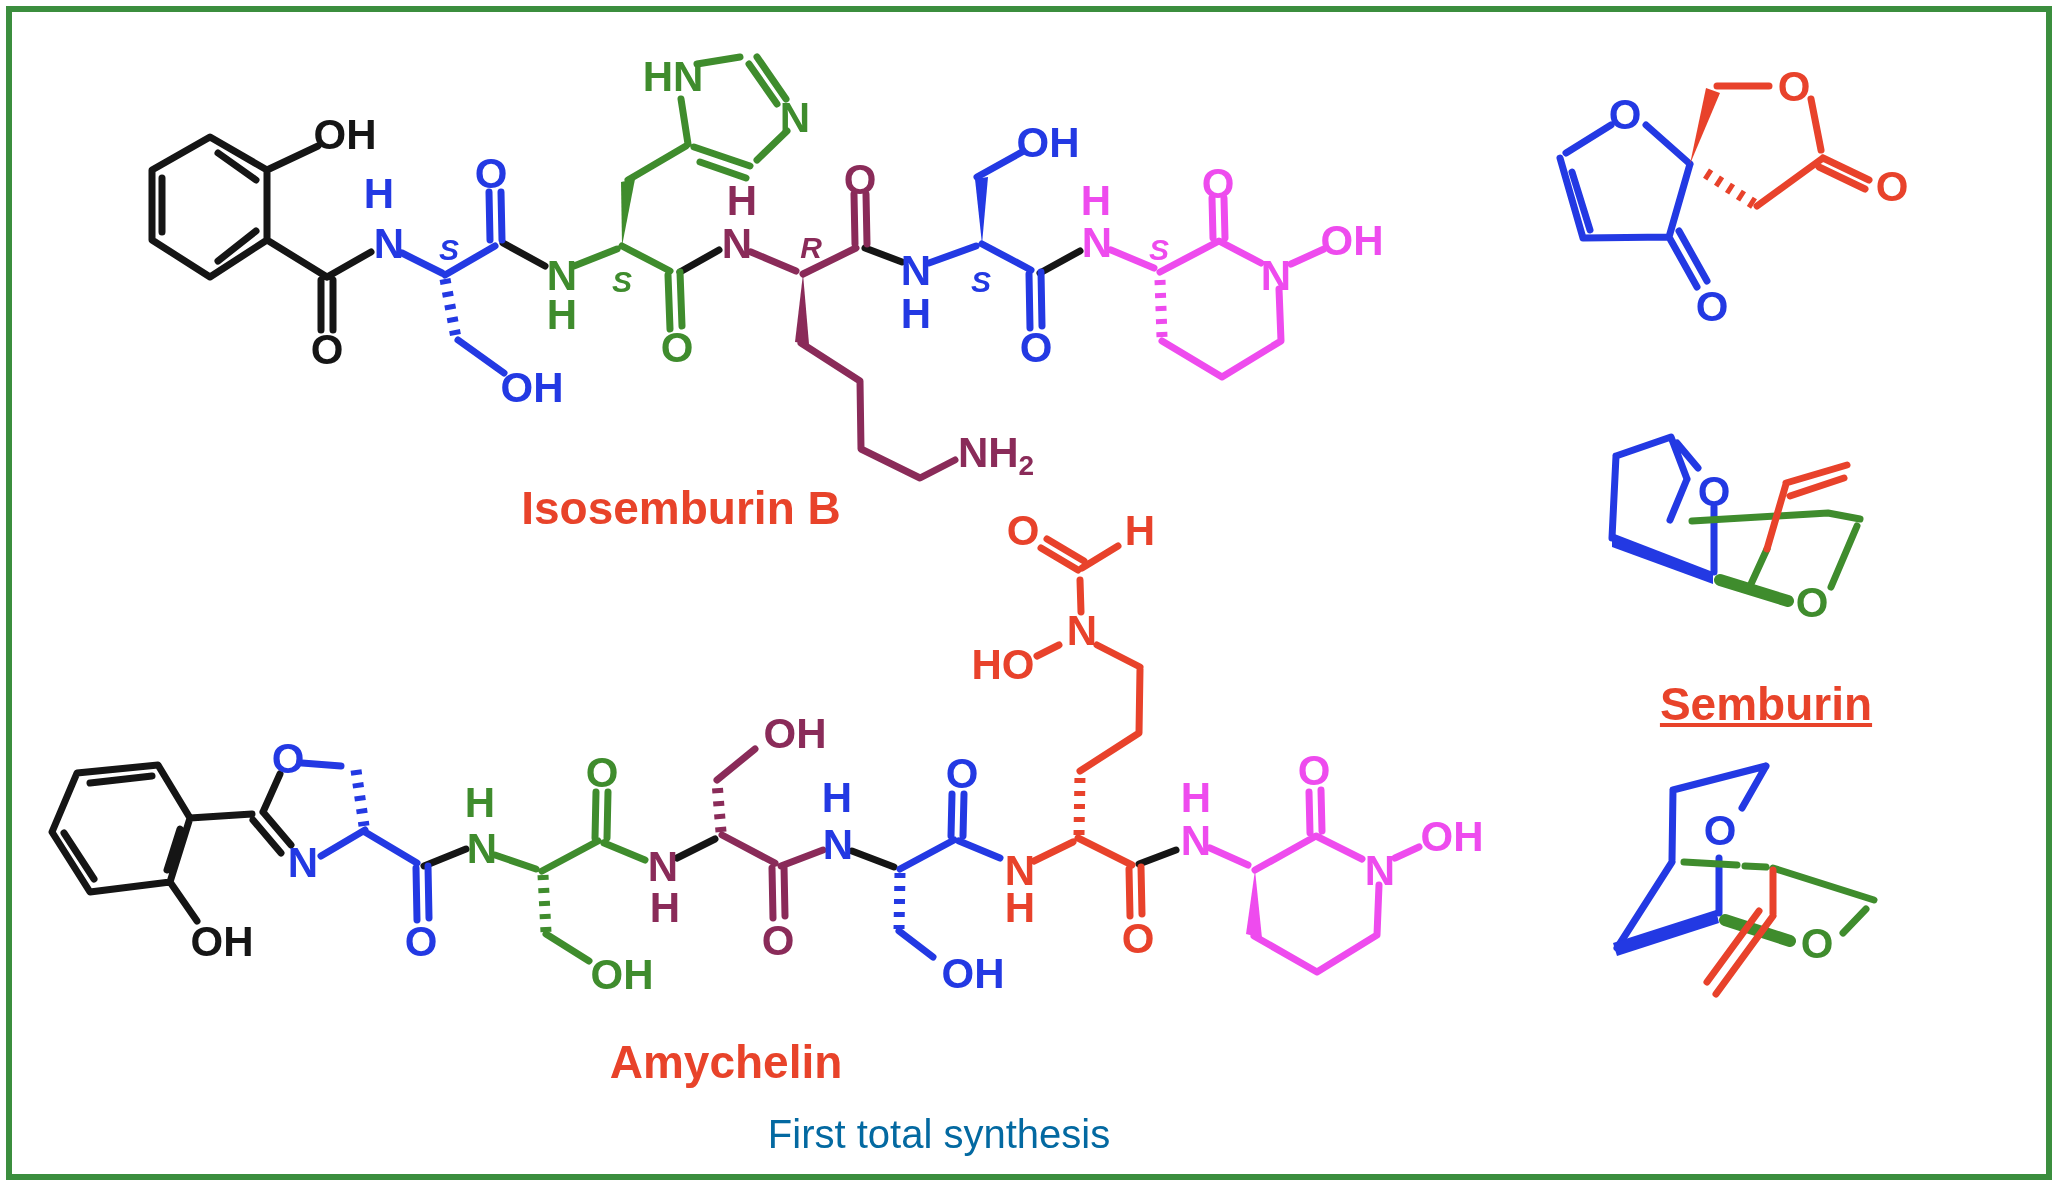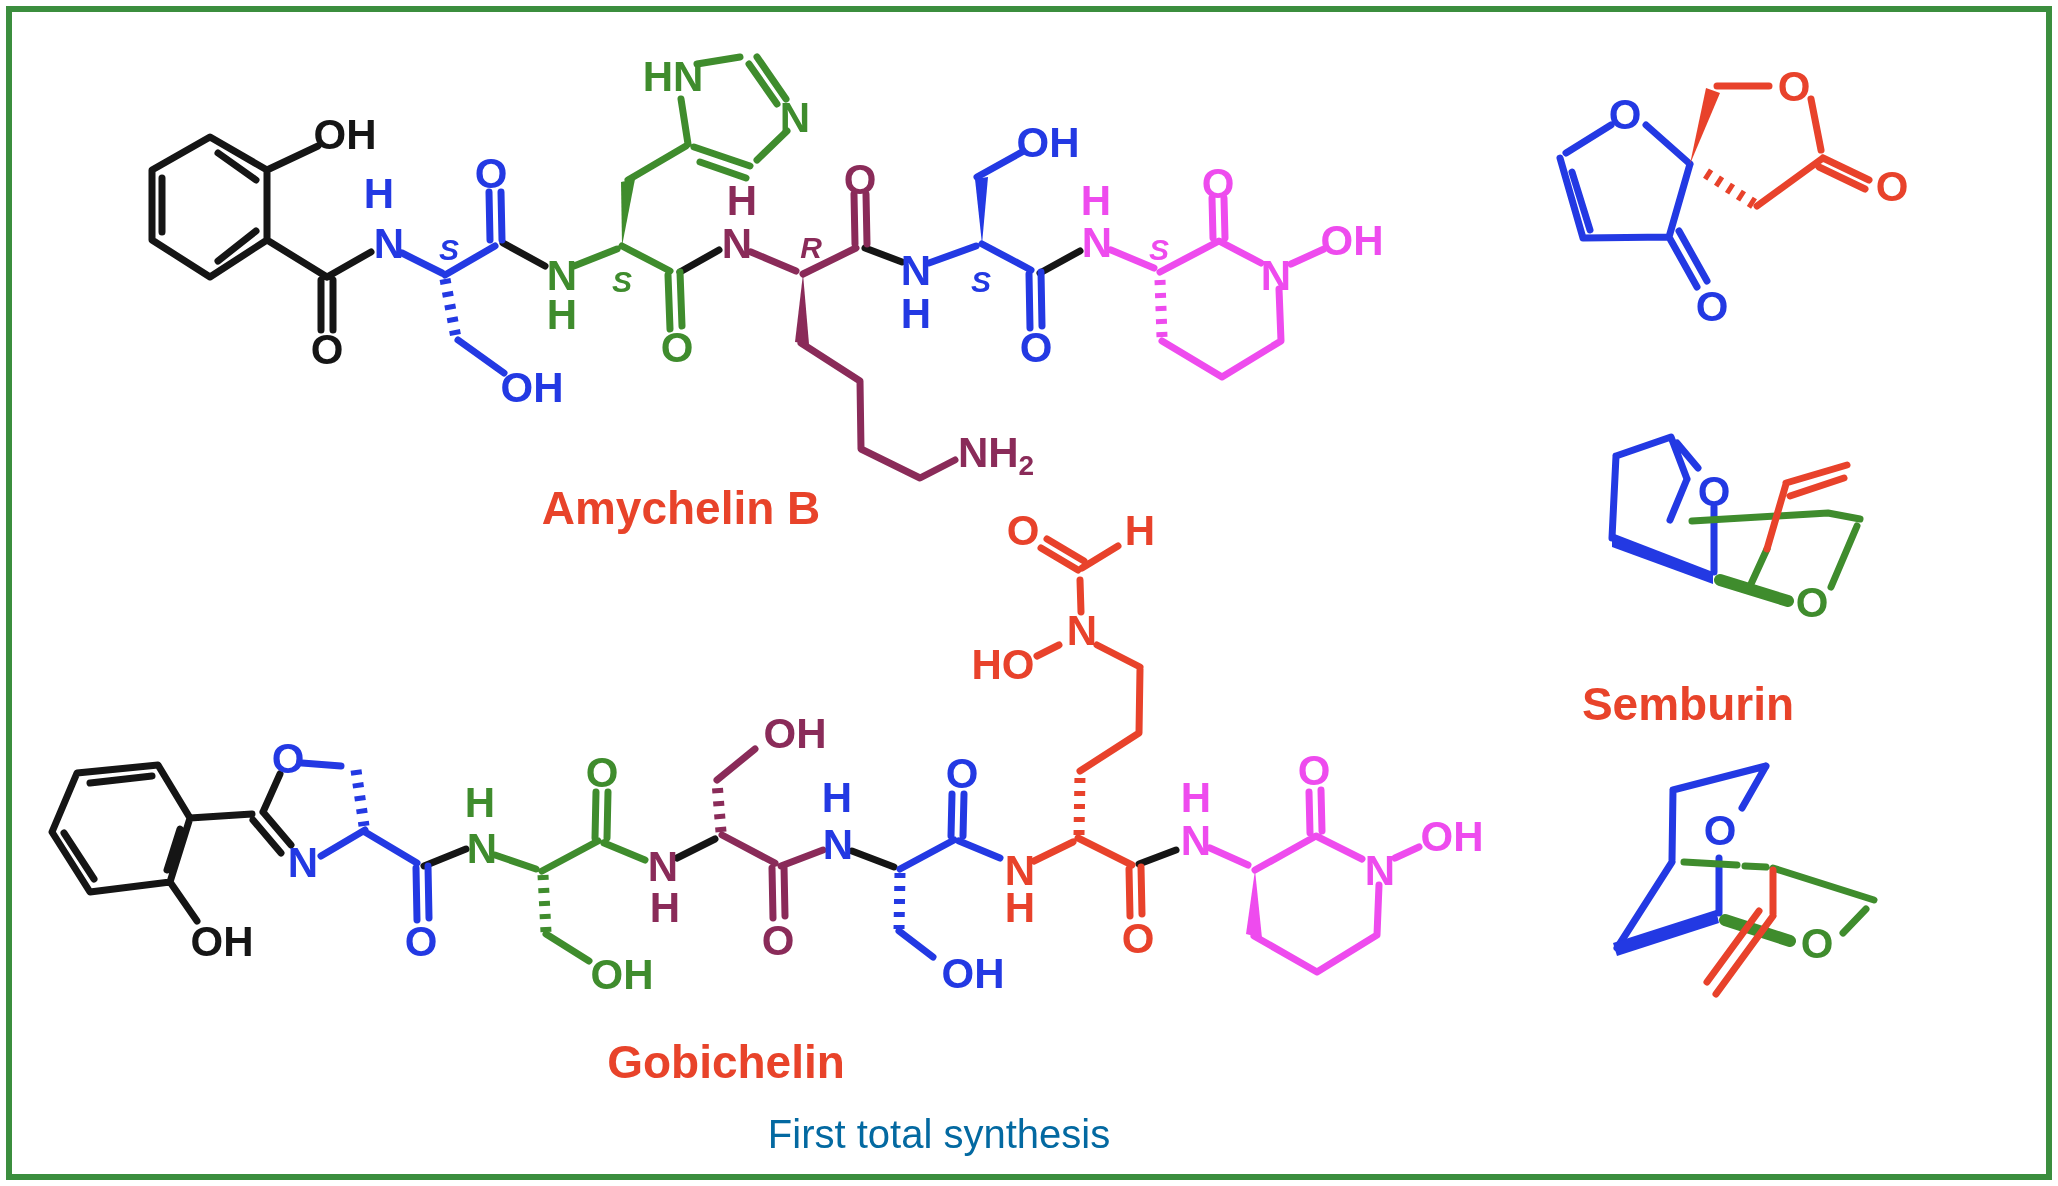--- a/index.html
+++ b/index.html
@@ -242,19 +242,19 @@
         M1866,909 L1843,933"></path>
       <path class="bold9 stroke-g" d="M1725,920 L1790,941"></path>
       <path class="bond stroke-r" d="
         M1773,870 L1773,914
         M1773,916 L1716,994 M1759,911 L1707,982"></path>
       <text class="fill-b" x="1720" y="830">O</text>
       <text class="fill-g" x="1817" y="943">O</text>
     </g>
   </svg>
 
-  <div class="mol-label" style="left:681px;top:508px;">Amychelin B</div>
-  <div class="mol-label" style="left:726px;top:1062px;">Gobichelin</div>
-  <div class="mol-label" style="left:1688px;top:704px;">Semburin</div>
+  <div class="mol-label" style="left:681px;top:508px;">Isosemburin B</div>
+  <div class="mol-label" style="left:726px;top:1062px;">Amychelin</div>
+  <div class="mol-label" style="left:1766px;top:704px;text-decoration:underline;">Semburin</div>
   <div class="caption" style="left:939px;top:1134px;">First total synthesis</div>
 
   <div class="frame"></div>
 </div>
 
 </body></html>

